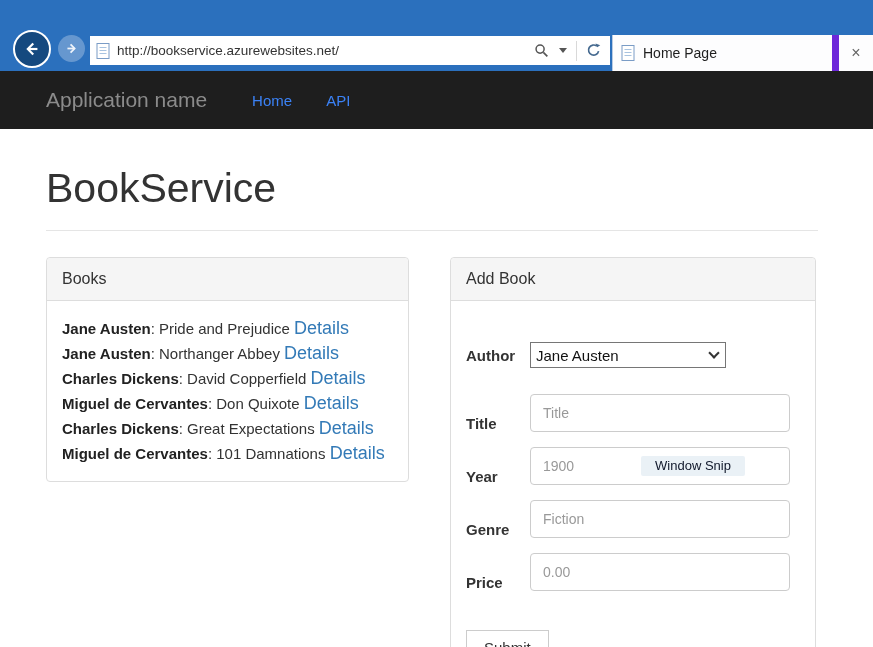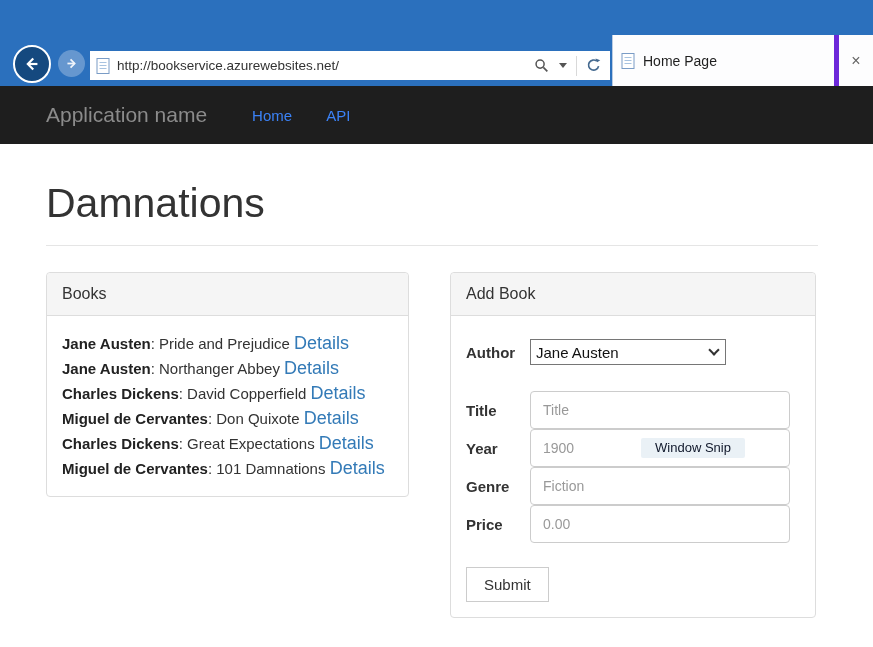--- a/index.html
+++ b/index.html
@@ -9,21 +9,21 @@
     --panel-heading-bg:#f5f5f5;
   }
   *{box-sizing:border-box;}
   html,body{margin:0;padding:0;}
   body{
     width:873px;height:647px;overflow:hidden;background:#fff;
     font-family:"Liberation Sans", sans-serif;color:#333;
   }
   
   .chrome{
-    position:relative;height:86px;background:var(--frame-blue,#2b70bd);
+    position:relative;height:71px;background:var(--frame-blue,#2b70bd);
   }
   .btn-back{
     position:absolute;left:13px;bottom:3px;width:38px;height:38px;border-radius:50%;
     background:#15497f;border:2px solid #fff;display:flex;align-items:center;justify-content:center;
     cursor:pointer;
   }
   .btn-fwd{
     position:absolute;left:58px;bottom:9px;width:27px;height:27px;border-radius:50%;
     background:rgba(255,255,255,0.28);border:none;display:flex;align-items:center;justify-content:center;
     cursor:pointer;
@@ -40,21 +40,21 @@
   .icon-btn svg{width:15px;height:15px;}
   .caret-down{width:0;height:0;border-left:4px solid transparent;border-right:4px solid transparent;border-top:5px solid #555;}
   .abar-sep{width:1px;height:20px;background:#d9d9d9;margin:0 4px;flex:none;}
   
   .tabstrip{
     position:absolute;right:0;bottom:0;top:35px;width:261px;background:#eef3fa;
     border-left:1px solid #b9cbe2;display:flex;align-items:stretch;
   }
   .tab{
     flex:1;display:flex;align-items:center;background:#fdfdfe;padding:0 8px;cursor:pointer;
-    border-right:5px solid #6d28d9;
+    border-right:7px solid #6d28d9;
   }
   .tab .doc-icon{width:14px;height:16px;margin-right:8px;flex:none;}
   .tab-title{font-size:14px;color:#1f1f1f;white-space:nowrap;}
   .tab-close{
     width:34px;display:flex;align-items:center;justify-content:center;background:#fdfdfe;
     color:#666;font-size:16px;cursor:pointer;
   }
   
   .navbar{
     height:58px;background:var(--navbar-bg,#1e1e1e);display:flex;align-items:center;
@@ -73,34 +73,34 @@
   .panel-heading{
     background:var(--panel-heading-bg,#f5f5f5);border-bottom:1px solid #ddd;
     padding:12px 15px;font-size:16px;color:#333;border-radius:4px 4px 0 0;
   }
   .panel-body{padding:15px;}
   
   .book-item{font-size:15px;line-height:25px;color:#333;}
   .book-item strong{color:#222;}
   a.details{color:var(--accent,#337ab7);text-decoration:none;font-size:18px;cursor:pointer;}
   
-  .author-row{display:flex;align-items:center;margin:8px 0 26px;}
+  .author-row{display:flex;align-items:center;margin:26px 0 26px;}
   .flabel{width:64px;font-weight:bold;font-size:15px;color:#333;flex:none;}
   .select-wrap{position:relative;display:inline-block;}
   select.author{
     appearance:none;-webkit-appearance:none;width:196px;height:26px;font-size:15px;
     font-family:"Liberation Sans", sans-serif;border:1px solid #767676;background:#fff;
     padding:1px 24px 1px 5px;border-radius:0;cursor:pointer;color:#111;
   }
   .select-wrap .chev{
     position:absolute;right:8px;top:7px;width:8px;height:8px;
     border-right:2px solid #333;border-bottom:2px solid #333;transform:rotate(45deg);
     pointer-events:none;
   }
-  .field-row{display:flex;align-items:center;margin-bottom:0;position:relative;}
+  .field-row{display:flex;align-items:flex-end;margin-bottom:15px;position:relative;}
   .finput{
     width:260px;height:38px;border:1px solid #ccc;border-radius:4px;padding:6px 12px;
     font-size:14px;font-family:"Liberation Sans", sans-serif;color:#333;
   }
   .finput::placeholder{color:#999;opacity:1;}
   .snip{
     position:absolute;left:175px;top:9px;width:104px;height:20px;line-height:20px;
     background:rgba(217,230,238,0.55);color:#0f172a;font-size:13px;text-align:center;
     pointer-events:none;border-radius:2px;
   }
@@ -181,21 +181,21 @@
     </div>
   </div>
 
   <nav class="navbar">
     <a class="brand">Application name</a>
     <a class="navlink">Home</a>
     <a class="navlink">API</a>
   </nav>
 
   <main class="content">
-    <h1 class="page-title">Damnations</h1>
+    <h1 class="page-title">BookService</h1>
     <hr class="rule">
 
     <div class="row">
 
       <section class="panel panel-books">
         <div class="panel-heading">Books</div>
         <div class="panel-body">
             <div class="book-item"><strong>Jane Austen</strong><span>: Pride and Prejudice </span><a class="details" href="#">Details</a></div>
             <div class="book-item"><strong>Jane Austen</strong><span>: Northanger Abbey </span><a class="details" href="#">Details</a></div>
             <div class="book-item"><strong>Charles Dickens</strong><span>: David Copperfield </span><a class="details" href="#">Details</a></div>

